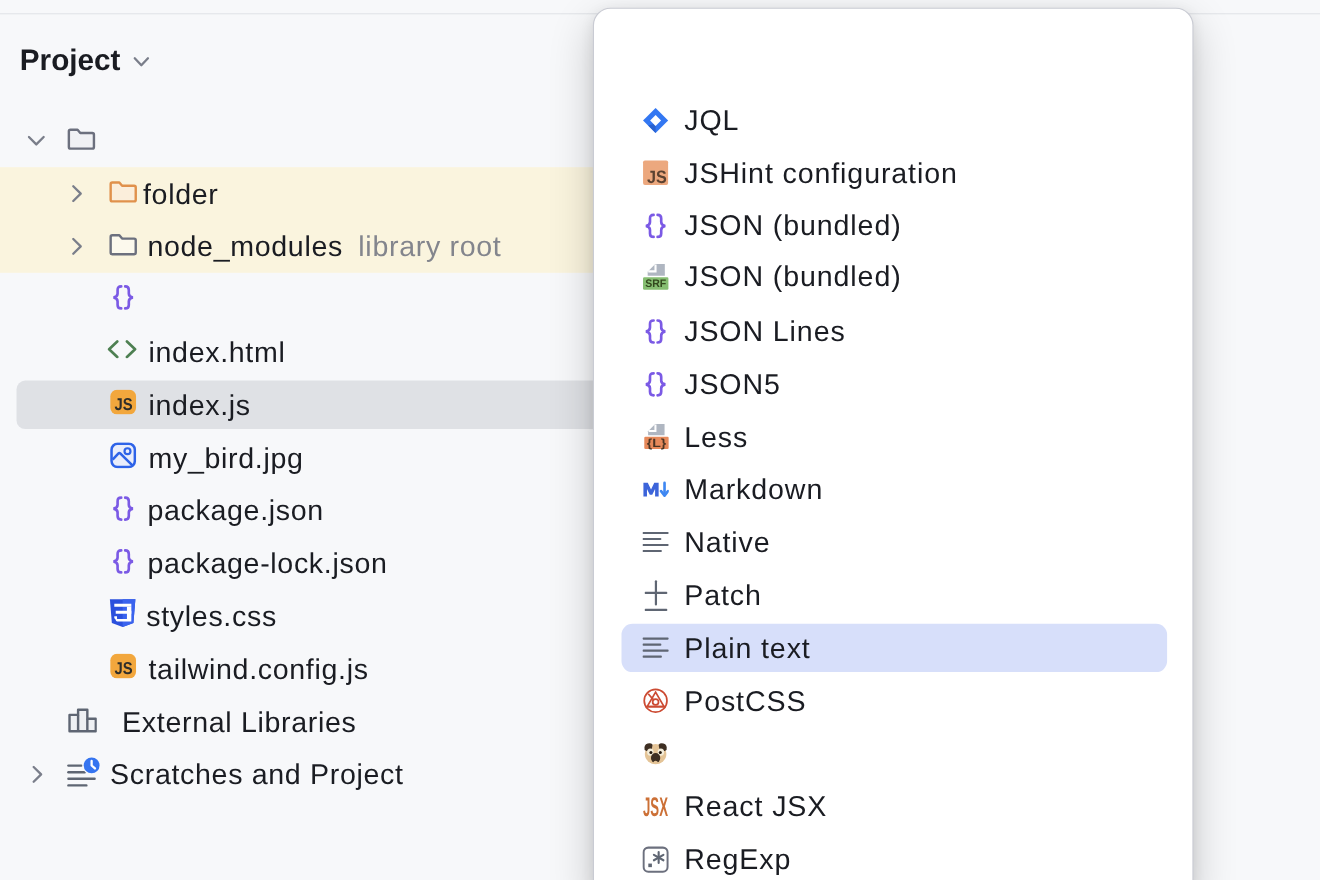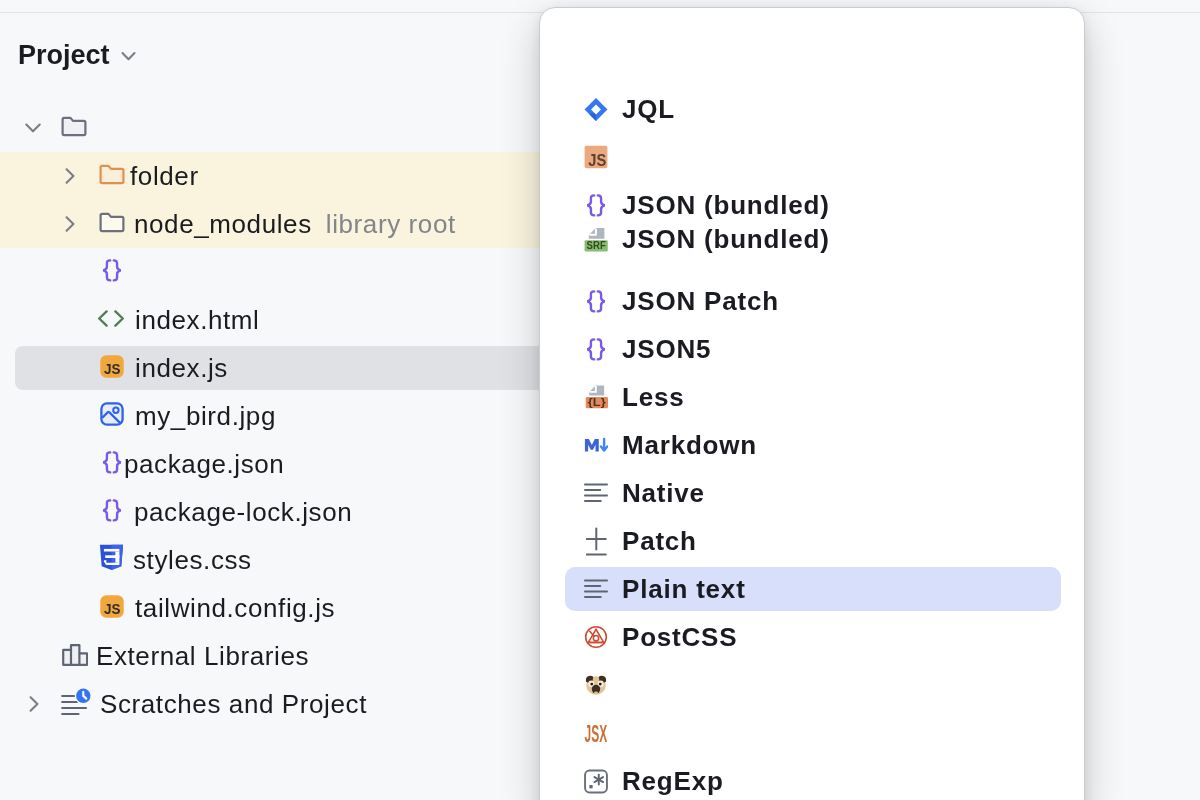--- a/index.html
+++ b/index.html
@@ -15,21 +15,21 @@
   .bold{font-weight:bold;}
   .gray{color:#83858d;}
   .popup{position:absolute;left:539px;top:7px;width:546px;height:810px;background:#ffffff;
          border:1px solid #c9cbd3;border-radius:16px;box-sizing:border-box;
          box-shadow:0 14px 40px rgba(0,0,0,0.2), 0 3px 12px rgba(0,0,0,0.08);}
   .ptitle{position:absolute;left:0;top:25px;width:544px;text-align:center;
           font-size:26px;font-weight:bold;letter-spacing:0.5px;}
   .bluesel{position:absolute;left:25px;top:559px;width:496px;height:44px;background:#d7dffa;border-radius:10px;}
   .prow{position:absolute;left:0;width:544px;height:48px;display:flex;align-items:center;}
   .prow .ic{margin-left:44px;width:24px;height:24px;flex:none;display:flex;align-items:center;justify-content:center;}
-  .prow .txt{margin-left:14px;letter-spacing:0.8px;font-weight:bold;}
+  .prow .txt{margin-left:14px;letter-spacing:0.8px;}
 </style>
 </head>
 <body>
 <div class="topline"></div>
 <div class="hdr">
     <span class="t">Project</span>
   <svg style="margin-left:11px" width="15" height="10" viewBox="0 0 15 10">
       <polyline points="1.5,2 7.5,8.3 13.5,2" fill="none" stroke="#7a7e8a" stroke-width="2.1" stroke-linecap="round" stroke-linejoin="round"></polyline>
     </svg>
 </div>
@@ -95,21 +95,21 @@
       </svg></span>
   <span class="txt" style="margin-left:11px">my_bird.jpg</span>
 </div>
 <div class="row" style="top:440px">
   <span style="margin-left:100px" class="icb"><svg width="24" height="24" viewBox="0 0 24 24">
         <g fill="none" stroke="#7b5ae5" stroke-width="2.4" stroke-linecap="round">
           <path d="M10.2 2.4 C7.6 2.4 6.9 3.4 6.9 5.6 V8.8 C6.9 10.9 6.1 11.8 3.2 12.4 C6.1 13.0 6.9 13.9 6.9 16.0 V19.2 C6.9 21.4 7.6 22.4 10.2 22.4"></path>
           <path d="M13.8 2.4 C16.4 2.4 17.1 3.4 17.1 5.6 V8.8 C17.1 10.9 17.9 11.8 20.8 12.4 C17.9 13.0 17.1 13.9 17.1 16.0 V19.2 C17.1 21.4 16.4 22.4 13.8 22.4"></path>
         </g>
       </svg></span>
-  <span class="txt" style="">package.json</span>
+  <span class="txt" style="margin-left:10px">package.json</span>
 </div>
 <div class="row" style="top:488px">
   <span style="margin-left:100px" class="icb"><svg width="24" height="24" viewBox="0 0 24 24">
         <g fill="none" stroke="#7b5ae5" stroke-width="2.4" stroke-linecap="round">
           <path d="M10.2 2.4 C7.6 2.4 6.9 3.4 6.9 5.6 V8.8 C6.9 10.9 6.1 11.8 3.2 12.4 C6.1 13.0 6.9 13.9 6.9 16.0 V19.2 C6.9 21.4 7.6 22.4 10.2 22.4"></path>
           <path d="M13.8 2.4 C16.4 2.4 17.1 3.4 17.1 5.6 V8.8 C17.1 10.9 17.9 11.8 20.8 12.4 C17.9 13.0 17.1 13.9 17.1 16.0 V19.2 C17.1 21.4 16.4 22.4 13.8 22.4"></path>
         </g>
       </svg></span>
   <span class="txt" style="margin-left:10px">package-lock.json</span>
 </div>
@@ -135,21 +135,21 @@
   <span class="txt" style="margin-left:11px">tailwind.config.js</span>
 </div>
 <div class="row" style="top:632px">
   <span style="margin-left:61px" class="icb"><svg width="27" height="26" viewBox="0 0 27 26">
         <g fill="#eef0f3" stroke="#5f6673" stroke-width="2.2" stroke-linejoin="round">
           <path d="M2.2 23.8 V8.9 H10 V4.2 H18.4 V12.4 H26.1 V23.8 Z"></path>
           <path d="M10 23.8 V8.9" fill="none"></path>
           <path d="M18.4 23.8 V12.4" fill="none"></path>
         </g>
       </svg></span>
-  <span class="txt" style="margin-left:8px">External Libraries</span>
+  <span class="txt" style="margin-left:23px">External Libraries</span>
 </div>
 <div class="row" style="top:680px">
   <svg style="margin-left:26px" width="16" height="16" viewBox="0 0 16 16">
       <polyline points="4.6,1.3 11.4,8 4.6,14.7" fill="none" stroke="#7a7e8a" stroke-width="2.1" stroke-linecap="round" stroke-linejoin="round"></polyline>
     </svg>
   <span style="margin-left:18px" class="icb"><svg width="32" height="30" viewBox="0 0 32 30">
         <g stroke="#5f6673" stroke-width="2.2" stroke-linecap="round">
           <path d="M2.2 9 H14"></path>
           <path d="M2.2 15 H17"></path>
           <path d="M2.2 21 H26"></path>
@@ -174,53 +174,54 @@
       </span>
       <span class="txt">JQL</span>
     </div>
   <div class="prow" style="top:125px">
       <span class="ic">
         <svg width="28" height="28" viewBox="0 0 28 28">
           <rect x="0.7" y="1" width="26.6" height="26" rx="2" fill="#eca87e"></rect>
           <text x="5" y="25" font-family="Liberation Sans" font-size="19" font-weight="bold" fill="#5b4231" textLength="21" lengthAdjust="spacingAndGlyphs">JS</text>
         </svg>
       </span>
+      <span class="txt">JSHint configuration</span>
     </div>
   <div class="prow" style="top:173px">
       <span class="ic">
         <svg width="24" height="24" viewBox="0 0 24 24">
           <g fill="none" stroke="#7b5ae5" stroke-width="2.4" stroke-linecap="round">
             <path d="M10.2 2.4 C7.6 2.4 6.9 3.4 6.9 5.6 V8.8 C6.9 10.9 6.1 11.8 3.2 12.4 C6.1 13.0 6.9 13.9 6.9 16.0 V19.2 C6.9 21.4 7.6 22.4 10.2 22.4"></path>
             <path d="M13.8 2.4 C16.4 2.4 17.1 3.4 17.1 5.6 V8.8 C17.1 10.9 17.9 11.8 20.8 12.4 C17.9 13.0 17.1 13.9 17.1 16.0 V19.2 C17.1 21.4 16.4 22.4 13.8 22.4"></path>
           </g>
         </svg>
       </span>
       <span class="txt">JSON (bundled)</span>
     </div>
-  <div class="prow" style="top:207px">
+  <div class="prow" style="top:219px">
       <span class="ic">
         <svg width="30" height="31" viewBox="0 0 30 31">
           <path d="M6 14.5 V9.8 L14.6 1 H25.5 V14.5 Z" fill="#afb6c1"></path>
           <path d="M14.9 1.6 V9.5 H6.6" fill="none" stroke="#ffffff" stroke-width="2.4"></path>
           <rect x="0.7" y="16.3" width="29" height="14.2" rx="1.5" fill="#86be72"></rect>
           <text x="3.2" y="27.6" font-family="Liberation Sans" font-size="12.5" font-weight="bold" fill="#33491e" textLength="24" lengthAdjust="spacingAndGlyphs">SRF</text>
         </svg>
       </span>
       <span class="txt">JSON (bundled)</span>
     </div>
   <div class="prow" style="top:269px">
       <span class="ic">
         <svg width="24" height="24" viewBox="0 0 24 24">
           <g fill="none" stroke="#7b5ae5" stroke-width="2.4" stroke-linecap="round">
             <path d="M10.2 2.4 C7.6 2.4 6.9 3.4 6.9 5.6 V8.8 C6.9 10.9 6.1 11.8 3.2 12.4 C6.1 13.0 6.9 13.9 6.9 16.0 V19.2 C6.9 21.4 7.6 22.4 10.2 22.4"></path>
             <path d="M13.8 2.4 C16.4 2.4 17.1 3.4 17.1 5.6 V8.8 C17.1 10.9 17.9 11.8 20.8 12.4 C17.9 13.0 17.1 13.9 17.1 16.0 V19.2 C17.1 21.4 16.4 22.4 13.8 22.4"></path>
           </g>
         </svg>
       </span>
-      <span class="txt">JSON Patch</span>
+      <span class="txt">JSON Lines</span>
     </div>
   <div class="prow" style="top:317px">
       <span class="ic">
         <svg width="24" height="24" viewBox="0 0 24 24">
           <g fill="none" stroke="#7b5ae5" stroke-width="2.4" stroke-linecap="round">
             <path d="M10.2 2.4 C7.6 2.4 6.9 3.4 6.9 5.6 V8.8 C6.9 10.9 6.1 11.8 3.2 12.4 C6.1 13.0 6.9 13.9 6.9 16.0 V19.2 C6.9 21.4 7.6 22.4 10.2 22.4"></path>
             <path d="M13.8 2.4 C16.4 2.4 17.1 3.4 17.1 5.6 V8.8 C17.1 10.9 17.9 11.8 20.8 12.4 C17.9 13.0 17.1 13.9 17.1 16.0 V19.2 C17.1 21.4 16.4 22.4 13.8 22.4"></path>
           </g>
         </svg>
       </span>
@@ -315,20 +316,21 @@
           <ellipse cx="13" cy="20.6" rx="2.1" ry="1.5" fill="#e4c497"></ellipse>
         </svg>
       </span>
     </div>
   <div class="prow" style="top:701px">
       <span class="ic">
         <svg width="25" height="20" viewBox="0 0 25 20">
           <text x="0.6" y="19" font-family="Liberation Sans" font-size="25.5" font-weight="bold" fill="#cc7036" textLength="23.6" lengthAdjust="spacingAndGlyphs">JSX</text>
         </svg>
       </span>
+      <span class="txt">React JSX</span>
     </div>
   <div class="prow" style="top:749px">
       <span class="ic">
         <svg width="25" height="25" viewBox="0 0 25 25">
           <rect x="1.1" y="1.1" width="22.8" height="22.8" rx="4.5" fill="none" stroke="#6c707e" stroke-width="2"></rect>
           <rect x="5.6" y="16.2" width="3.4" height="3.4" fill="#5f6673"></rect>
           <g stroke="#5f6673" stroke-width="2" stroke-linecap="round">
             <path d="M15.4 5.3 V15.7"></path>
             <path d="M10.9 7.9 L19.9 13.1"></path>
             <path d="M19.9 7.9 L10.9 13.1"></path>

